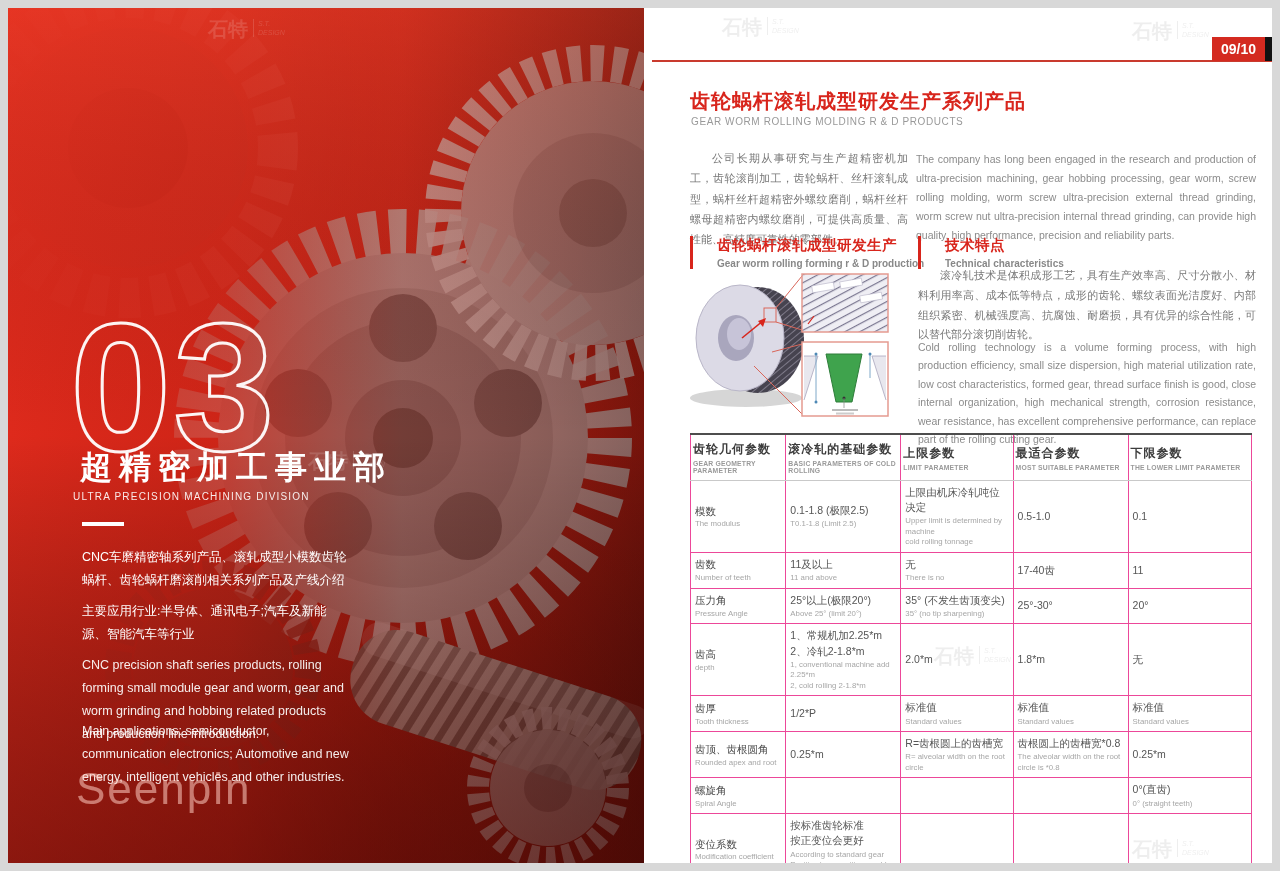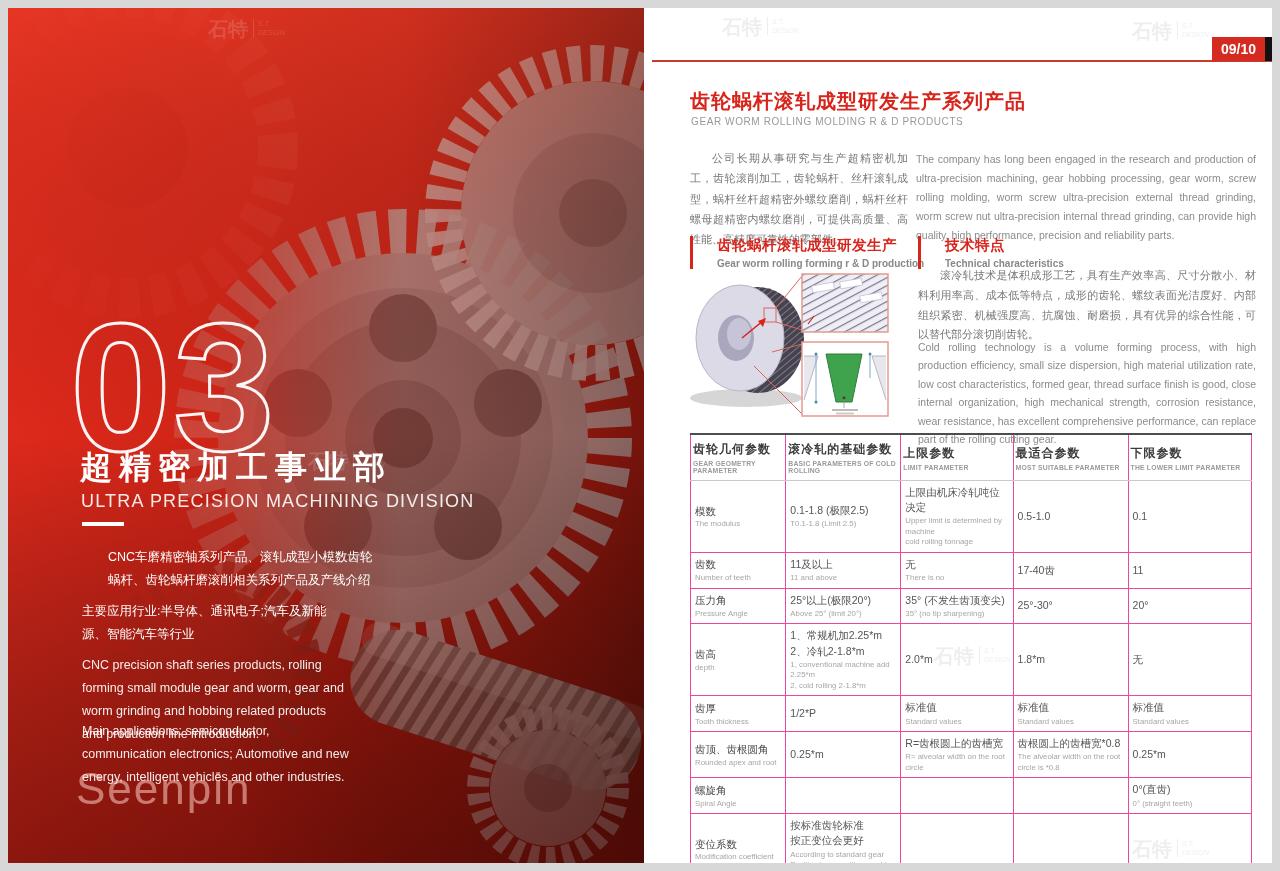--- a/index.html
+++ b/index.html
@@ -9,24 +9,24 @@
   .spread { position:absolute; left:8px; top:8px; width:1264px; height:855px; background:#fff; }
 
   
   .page-left { position:absolute; left:0; top:0; width:636px; height:855px; overflow:hidden;
     background: radial-gradient(circle at 15% 12%, #f04330 0%, #dd2c1d 28%, #b01d10 62%, #6f120a 100%); }
   .page-left svg.art { position:absolute; left:0; top:0; }
 
   .big-index { position:absolute; left:62px; top:288px; font-size:182px; font-weight:bold; line-height:1;
     color:transparent; -webkit-text-stroke:3px rgba(255,255,255,.95); letter-spacing:2px; }
   .division-zh { position:absolute; left:72px; top:438px; font-size:32px; font-weight:bold; color:#fff; letter-spacing:7px; }
-  .division-en { position:absolute; left:73px; top:483px; font-size:18px; color:rgba(255,255,255,.9); letter-spacing:1.2px; }
+  .division-en { position:absolute; left:65px; top:483px; font-size:10px; color:rgba(255,255,255,.9); letter-spacing:1.2px; }
   .left-divider { position:absolute; left:74px; top:514px; width:42px; height:4px; background:#fff; }
   .left-para { position:absolute; left:74px; width:268px; color:#fff; font-size:12.5px; line-height:1.85; }
-  .lp1 { top:538px;margin-left:26px; } .lp2 { top:592px; }
+  .lp1 { top:538px; } .lp2 { top:592px; }
   .lp3 { top:646px; color:rgba(255,255,255,.92); } .lp4 { top:712px; color:rgba(255,255,255,.92); }
   .brand-logo { position:absolute; left:68px; top:756px; font-size:44px; font-weight:normal; letter-spacing:2px;
     color:rgba(255,205,195,.55); }
 
   
   .page-right { position:absolute; left:636px; top:0; width:628px; height:855px; background:#fff; overflow:hidden; }
   .top-rule { position:absolute; left:8px; right:0; top:52px; height:2px; background:#c93a2e; }
   .page-badge { position:absolute; right:0; top:29px; height:24px; display:flex; }
   .page-badge .red { background:#d42a20; color:#fff; font-weight:bold; font-size:14px; padding:4px 9px 0 9px; }
   .page-badge .black { width:7px; background:#111; }

